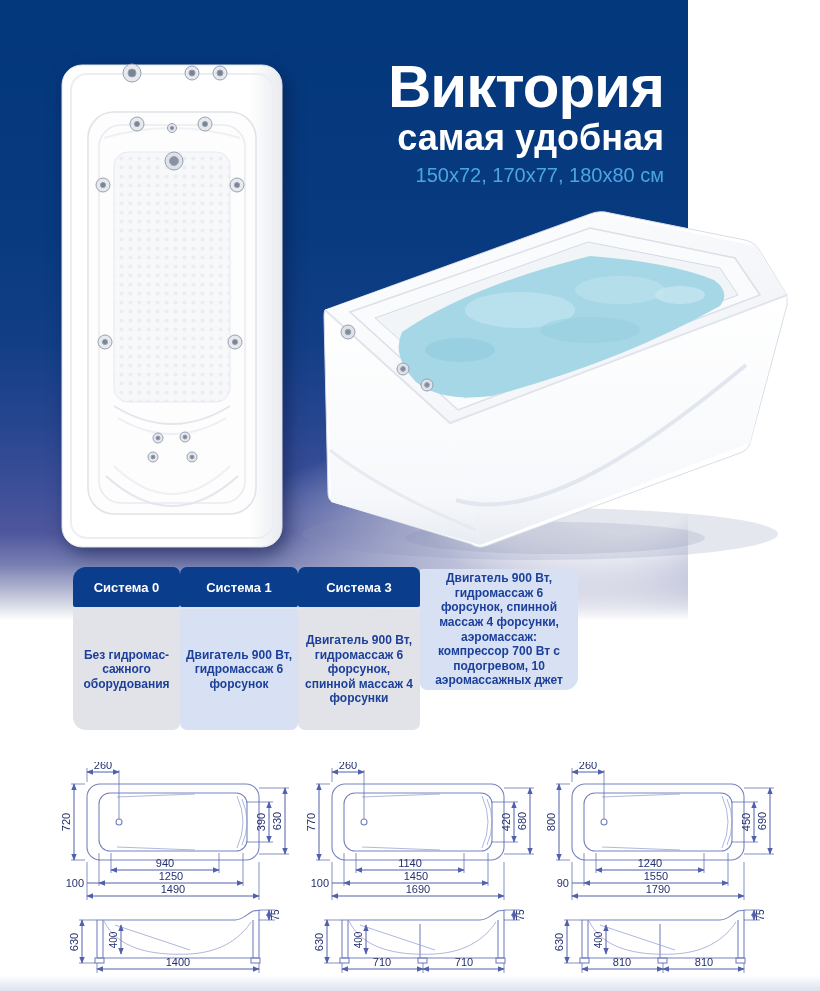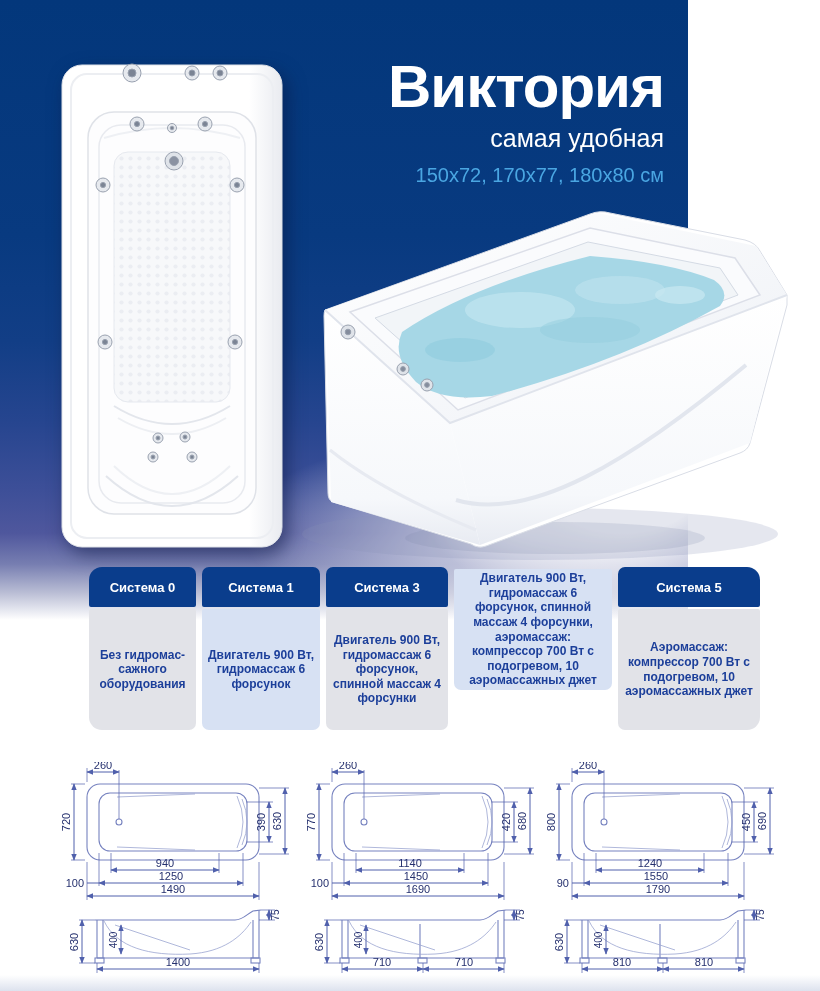--- a/index.html
+++ b/index.html
@@ -12,25 +12,25 @@
   .hero-glow{position:absolute;left:365px;top:285px;width:470px;height:330px;
     background:radial-gradient(ellipse closest-side at 55% 60%,#ffffff 0%,#ffffff 38%,rgba(255,255,255,0) 100%);}
   .hero-glow2{position:absolute;left:240px;top:430px;width:560px;height:200px;
     background:radial-gradient(ellipse closest-side,rgba(255,255,255,.85) 0%,rgba(255,255,255,0) 100%);}
 
   .topview-svg{position:absolute;left:54px;top:46px;filter:drop-shadow(5px 7px 9px rgba(8,20,60,.5));}
   .tub3d-svg{position:absolute;left:290px;top:200px;}
 
   .title-block{position:absolute;right:24px;top:56px;text-align:right;}
   .title-block .t1{color:#ffffff;font-size:60px;font-weight:bold;line-height:62px;letter-spacing:-1px;}
-  .title-block .t2{color:#ffffff;font-size:25px;font-weight:normal;line-height:40px;}
+  .title-block .t2{color:#ffffff;font-size:36px;font-weight:bold;line-height:40px;}
   .title-block .t3{color:#4aa6e2;font-size:20px;line-height:24px;margin-top:5px;}
 
   
-  .systems{position:absolute;left:89px;top:567px;display:flex;gap:6px;z-index:3;}
+  .systems{position:absolute;left:73px;top:567px;display:flex;gap:0;z-index:3;}
   .sys-col{display:flex;flex-direction:column;}
   .sys-col .hdr{height:40px;background:#0a3d8c;color:#fff;font-weight:bold;font-size:13px;
     display:flex;align-items:center;justify-content:center;border-radius:7px 7px 2px 2px;}
   .sys-col .bdy{margin-top:2px;height:121px;display:flex;align-items:center;justify-content:center;
     text-align:center;font-size:12px;font-weight:bold;color:#1c3f9a;line-height:1.22;
     padding:0 5px;box-sizing:border-box;border-radius:2px 2px 7px 7px;}
   .sys-col.w0{width:107px}.sys-col.w1{width:118px}.sys-col.w2{width:122px}.sys-col.w3{width:158px}.sys-col.w4{width:142px}
   .t-gray{background:#e2e3e8;} .t-blue{background:#d7e1f3;}
   .sys-col:first-child .hdr{border-top-left-radius:13px}.sys-col:last-child .hdr{border-top-right-radius:13px}
   .sys-col:first-child .bdy{border-bottom-left-radius:13px}.sys-col:last-child .bdy{border-bottom-right-radius:13px}
@@ -179,24 +179,20 @@
     <div class="sys-col w1">
       <div class="hdr">Система 1</div>
       <div class="bdy t-blue">Двигатель 900 Вт, гидромассаж 6 форсунок</div>
     </div>
     <div class="sys-col w2">
       <div class="hdr">Система 3</div>
       <div class="bdy t-gray">Двигатель 900 Вт, гидромассаж 6 форсунок, спинной массаж 4 форсунки</div>
     </div>
     <div class="sys-col w3">
       <div class="bdy t-blue">Двигатель 900 Вт, гидромассаж 6 форсунок, спинной массаж 4 форсунки, аэромассаж: компрессор 700 Вт с подогревом, 10 аэромассажных джет</div>
-    </div>
-    <div class="sys-col w4">
-      <div class="hdr">Система 5</div>
-      <div class="bdy t-gray">Аэромассаж: компрессор 700 Вт с подогревом, 10 аэромассажных джет</div>
     </div>
   </div>
 
 
   <svg width="0" height="0" style="position:absolute" aria-hidden="true">
     <defs>
       <marker id="arr" viewBox="0 0 10 10" refX="9" refY="5" markerWidth="7" markerHeight="7" orient="auto-start-reverse">
         <path d="M0,1 L10,5 L0,9 z" fill="#5060ac"></path>
       </marker>
     </defs>

